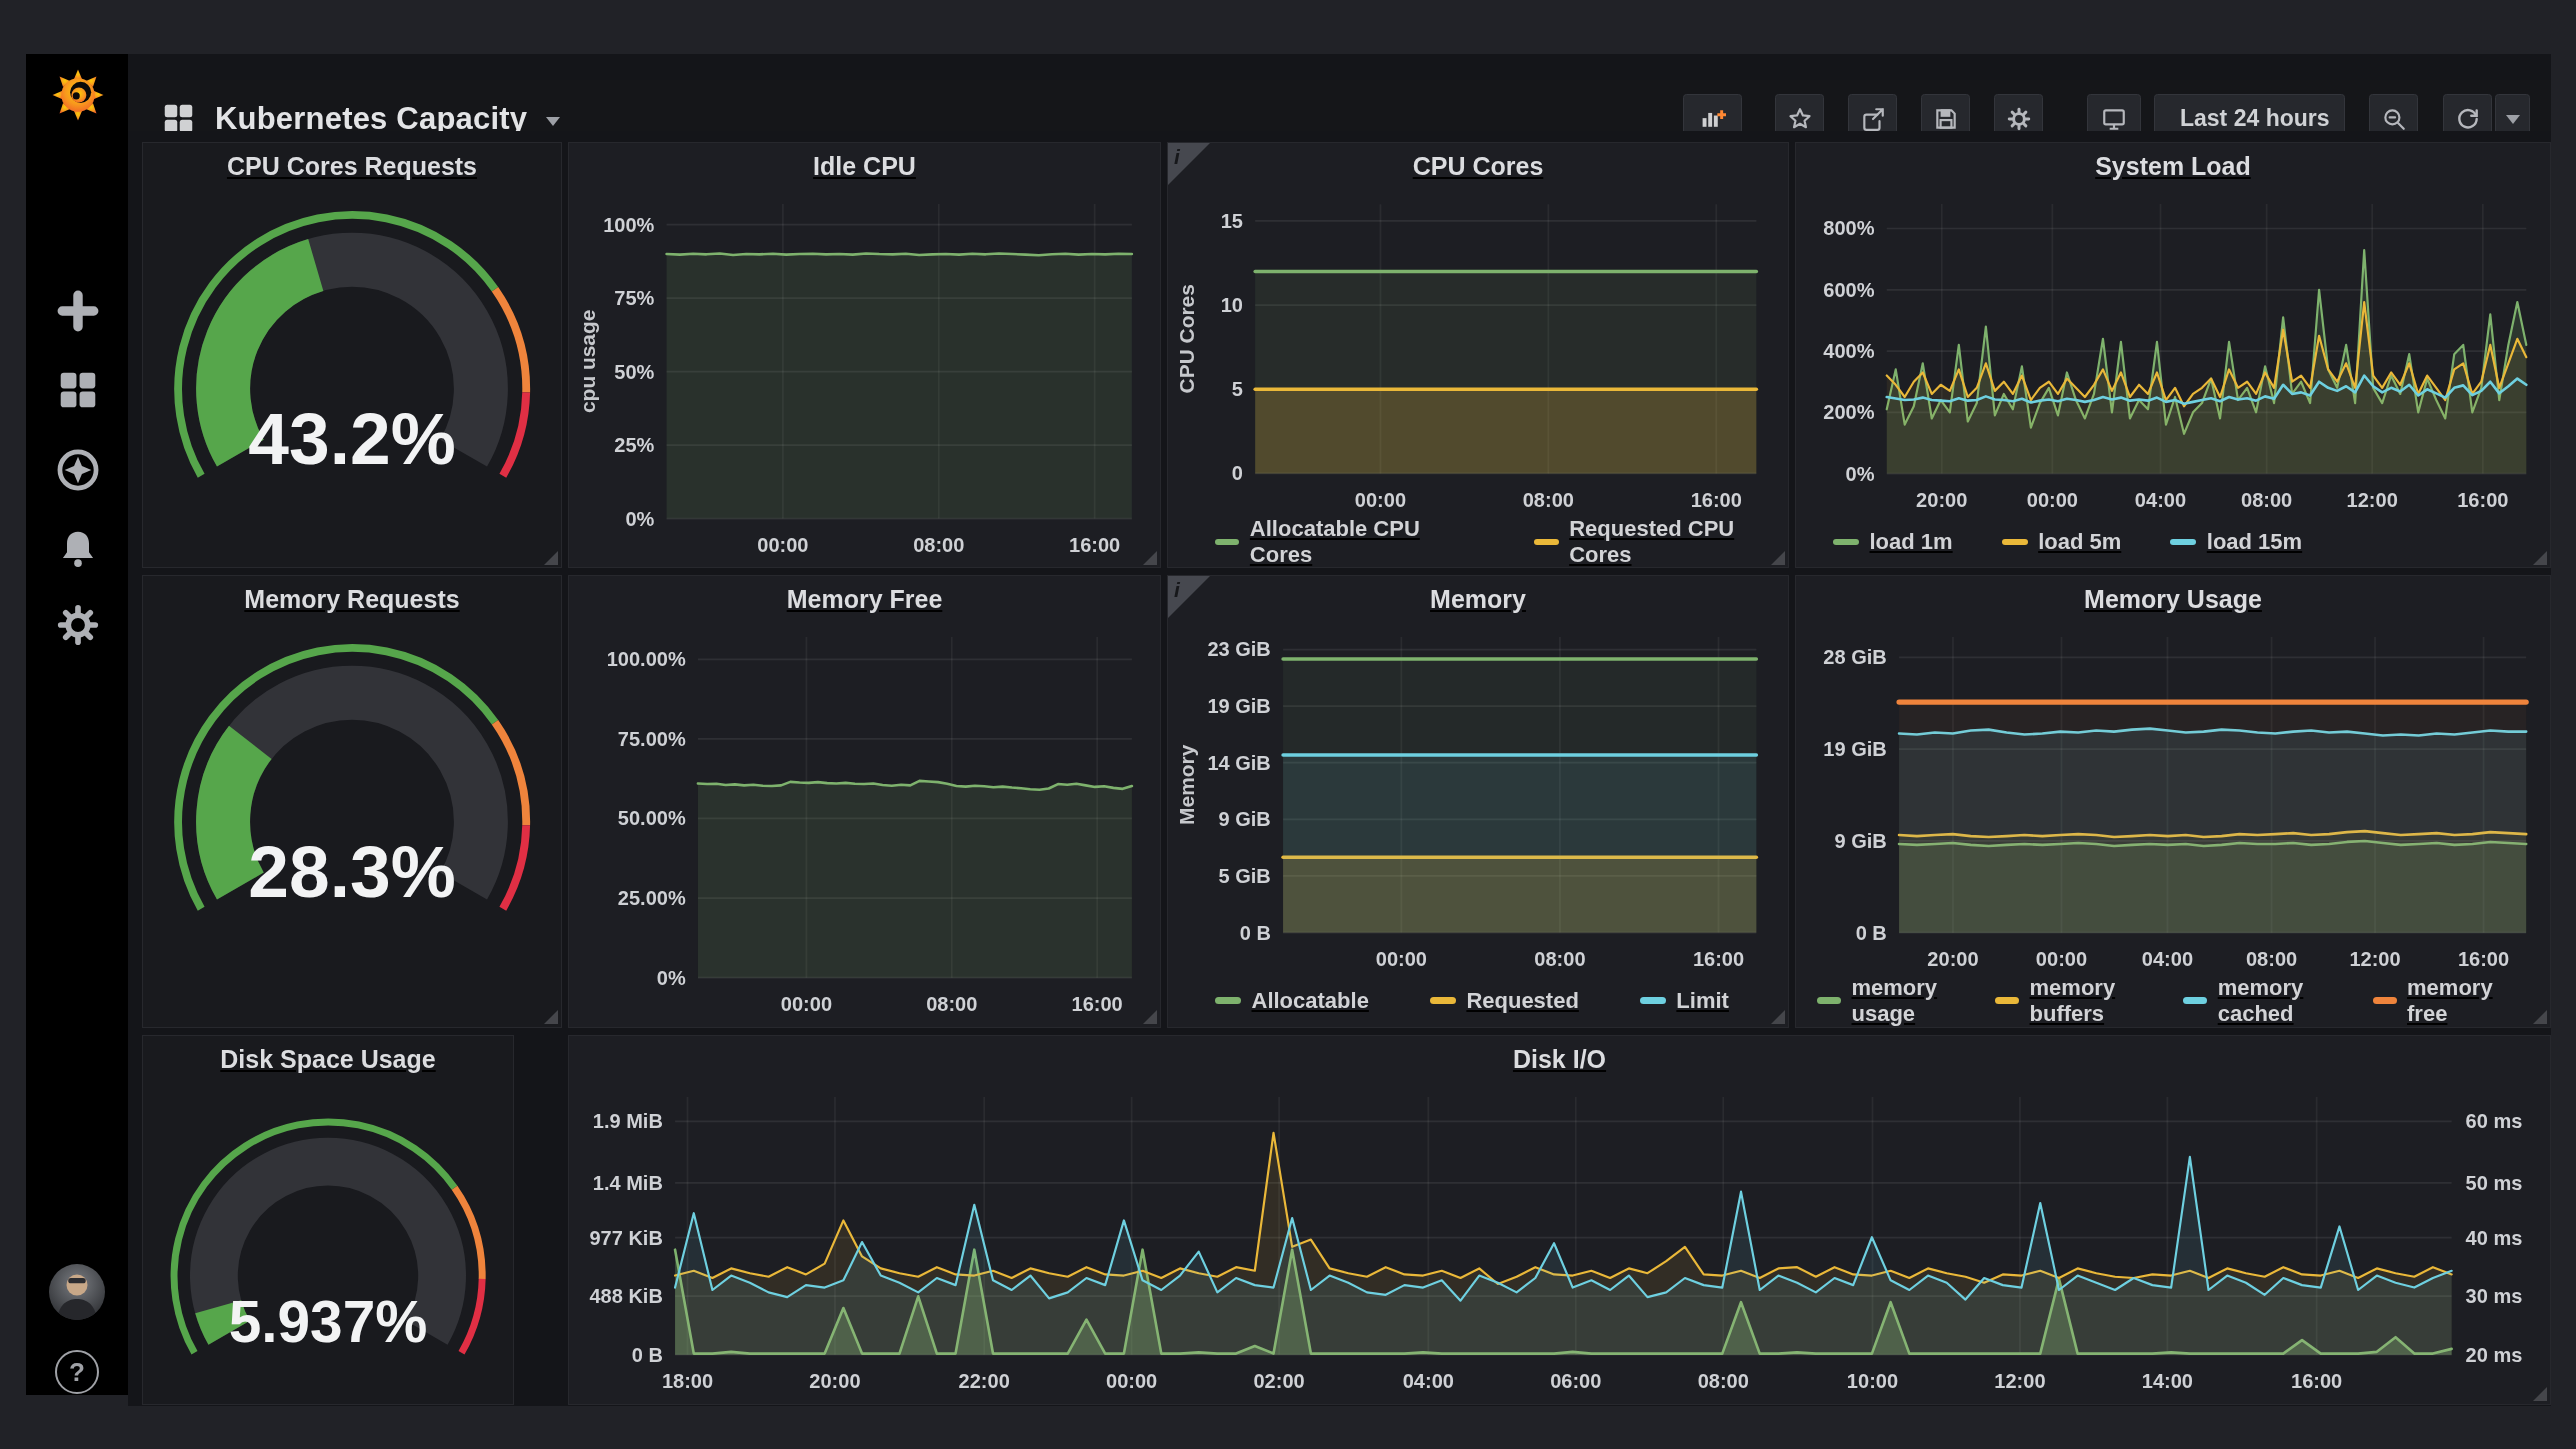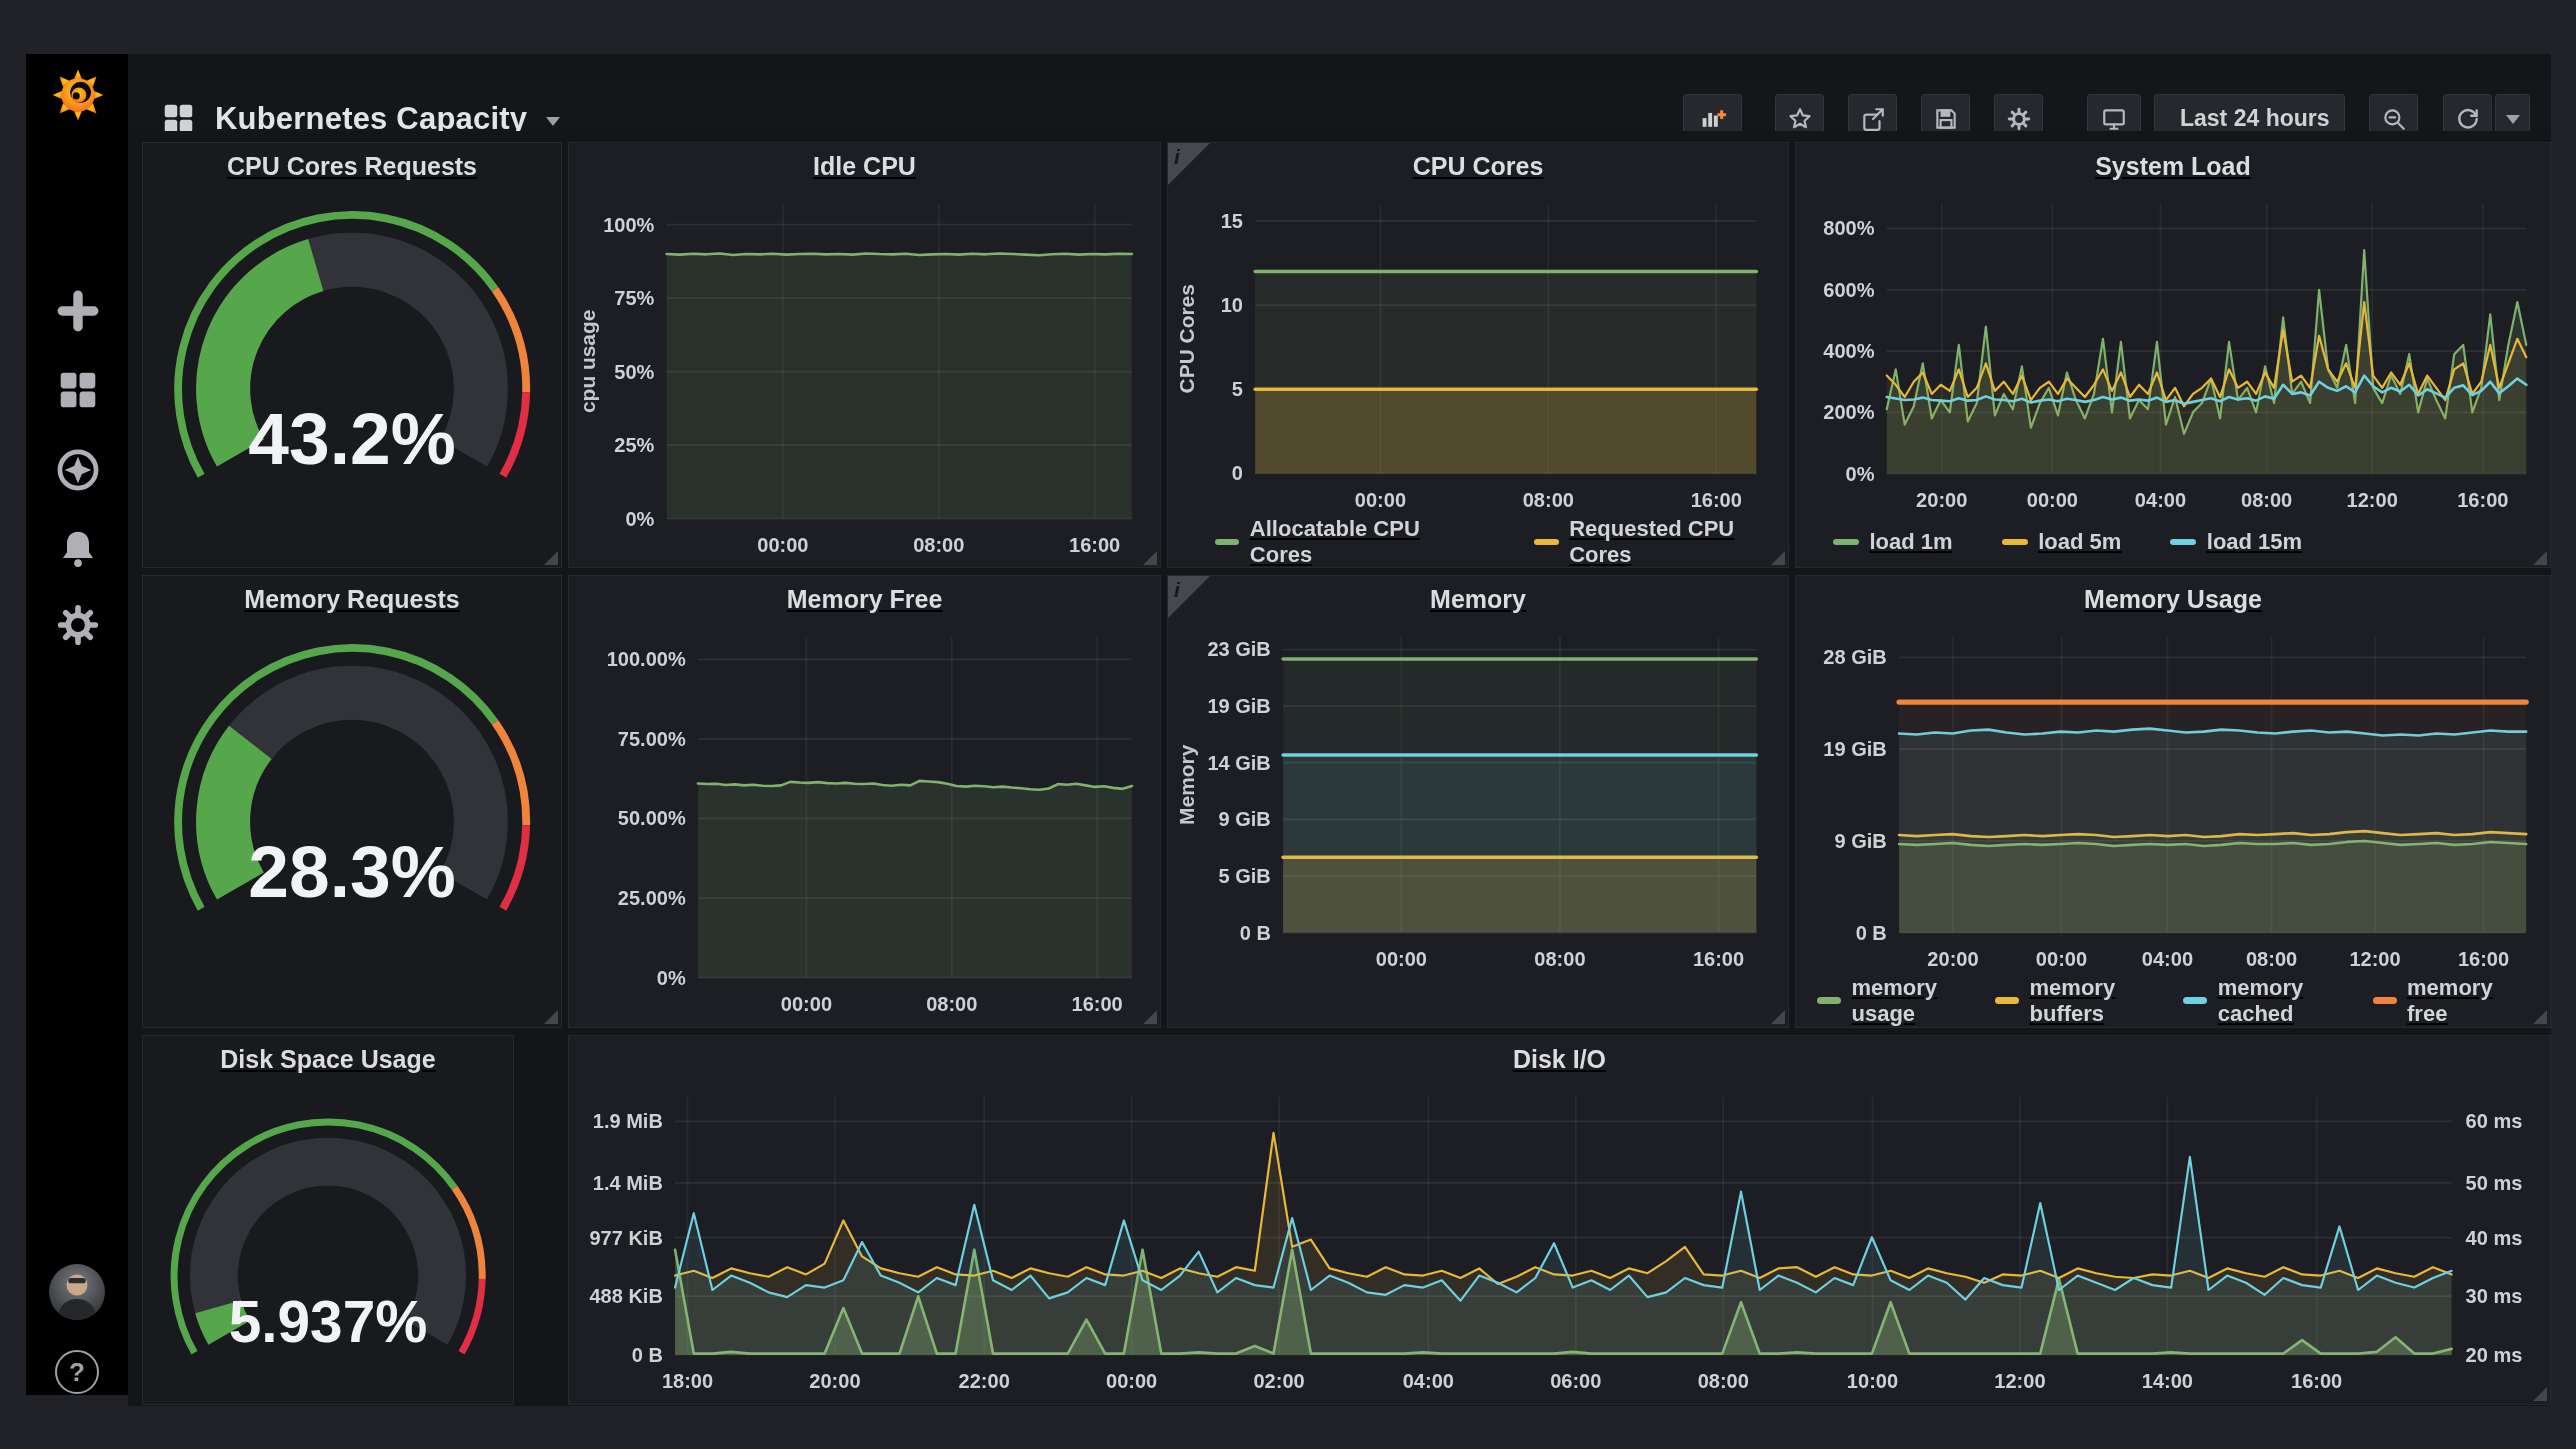--- a/index.html
+++ b/index.html
@@ -418,20 +418,34 @@
                 <text x="631.56" y="393" text-anchor="middle" font-size="23" font-weight="600" fill="#cfd1d5">16:00</text>
                 <text x="30" y="185.5" transform="rotate(-90 30 185.5)" text-anchor="middle" font-size="24" font-weight="600" fill="#c6c8cc">Memory</text>
                 <polygon points="132.0,41.1 675.0,41.1 675,355 132,355" fill="#7eb26d" fill-opacity="0.08"></polygon>
                 <polyline points="132.0,41.1 675.0,41.1 " fill="none" stroke="#7eb26d" stroke-width="4" stroke-linejoin="round" stroke-linecap="round"></polyline>
                 <polygon points="132.0,268.5 675.0,268.5 675,355 132,355" fill="#eab839" fill-opacity="0.2"></polygon>
                 <polyline points="132.0,268.5 675.0,268.5 " fill="none" stroke="#eab839" stroke-width="4" stroke-linejoin="round" stroke-linecap="round"></polyline>
                 <polygon points="132.0,151.3 675.0,151.3 675,355 132,355" fill="#6ed0e0" fill-opacity="0.1"></polygon>
                 <polyline points="132.0,151.3 675.0,151.3 " fill="none" stroke="#6ed0e0" stroke-width="4" stroke-linejoin="round" stroke-linecap="round"></polyline>
               </svg>
             </div>
+          <div class="legend" style="padding-left:47px;gap:61px">
+              <span class="li">
+                <i style="background:#7eb26d"></i>
+                <b>Allocatable</b>
+              </span>
+              <span class="li">
+                <i style="background:#eab839"></i>
+                <b>Requested</b>
+              </span>
+              <span class="li">
+                <i style="background:#6ed0e0"></i>
+                <b>Limit</b>
+              </span>
+            </div>
           <div class="rsz"></div>
         </div>
         <div class="panel" style="left:1667px;top:444px;width:756px;height:453px">
           <div class="panel-title">Memory Usage</div>
           <div class="chart">
               <svg width="753" height="355" viewBox="0 0 863 407">
                 <line x1="179.834" y1="16" x2="179.834" y2="355" stroke="rgba(255,255,255,0.06)" stroke-width="2"></line>
                 <line x1="304.221" y1="16" x2="304.221" y2="355" stroke="rgba(255,255,255,0.06)" stroke-width="2"></line>
                 <line x1="425.73199999999997" y1="16" x2="425.73199999999997" y2="355" stroke="rgba(255,255,255,0.06)" stroke-width="2"></line>
                 <line x1="545.086" y1="16" x2="545.086" y2="355" stroke="rgba(255,255,255,0.06)" stroke-width="2"></line>

